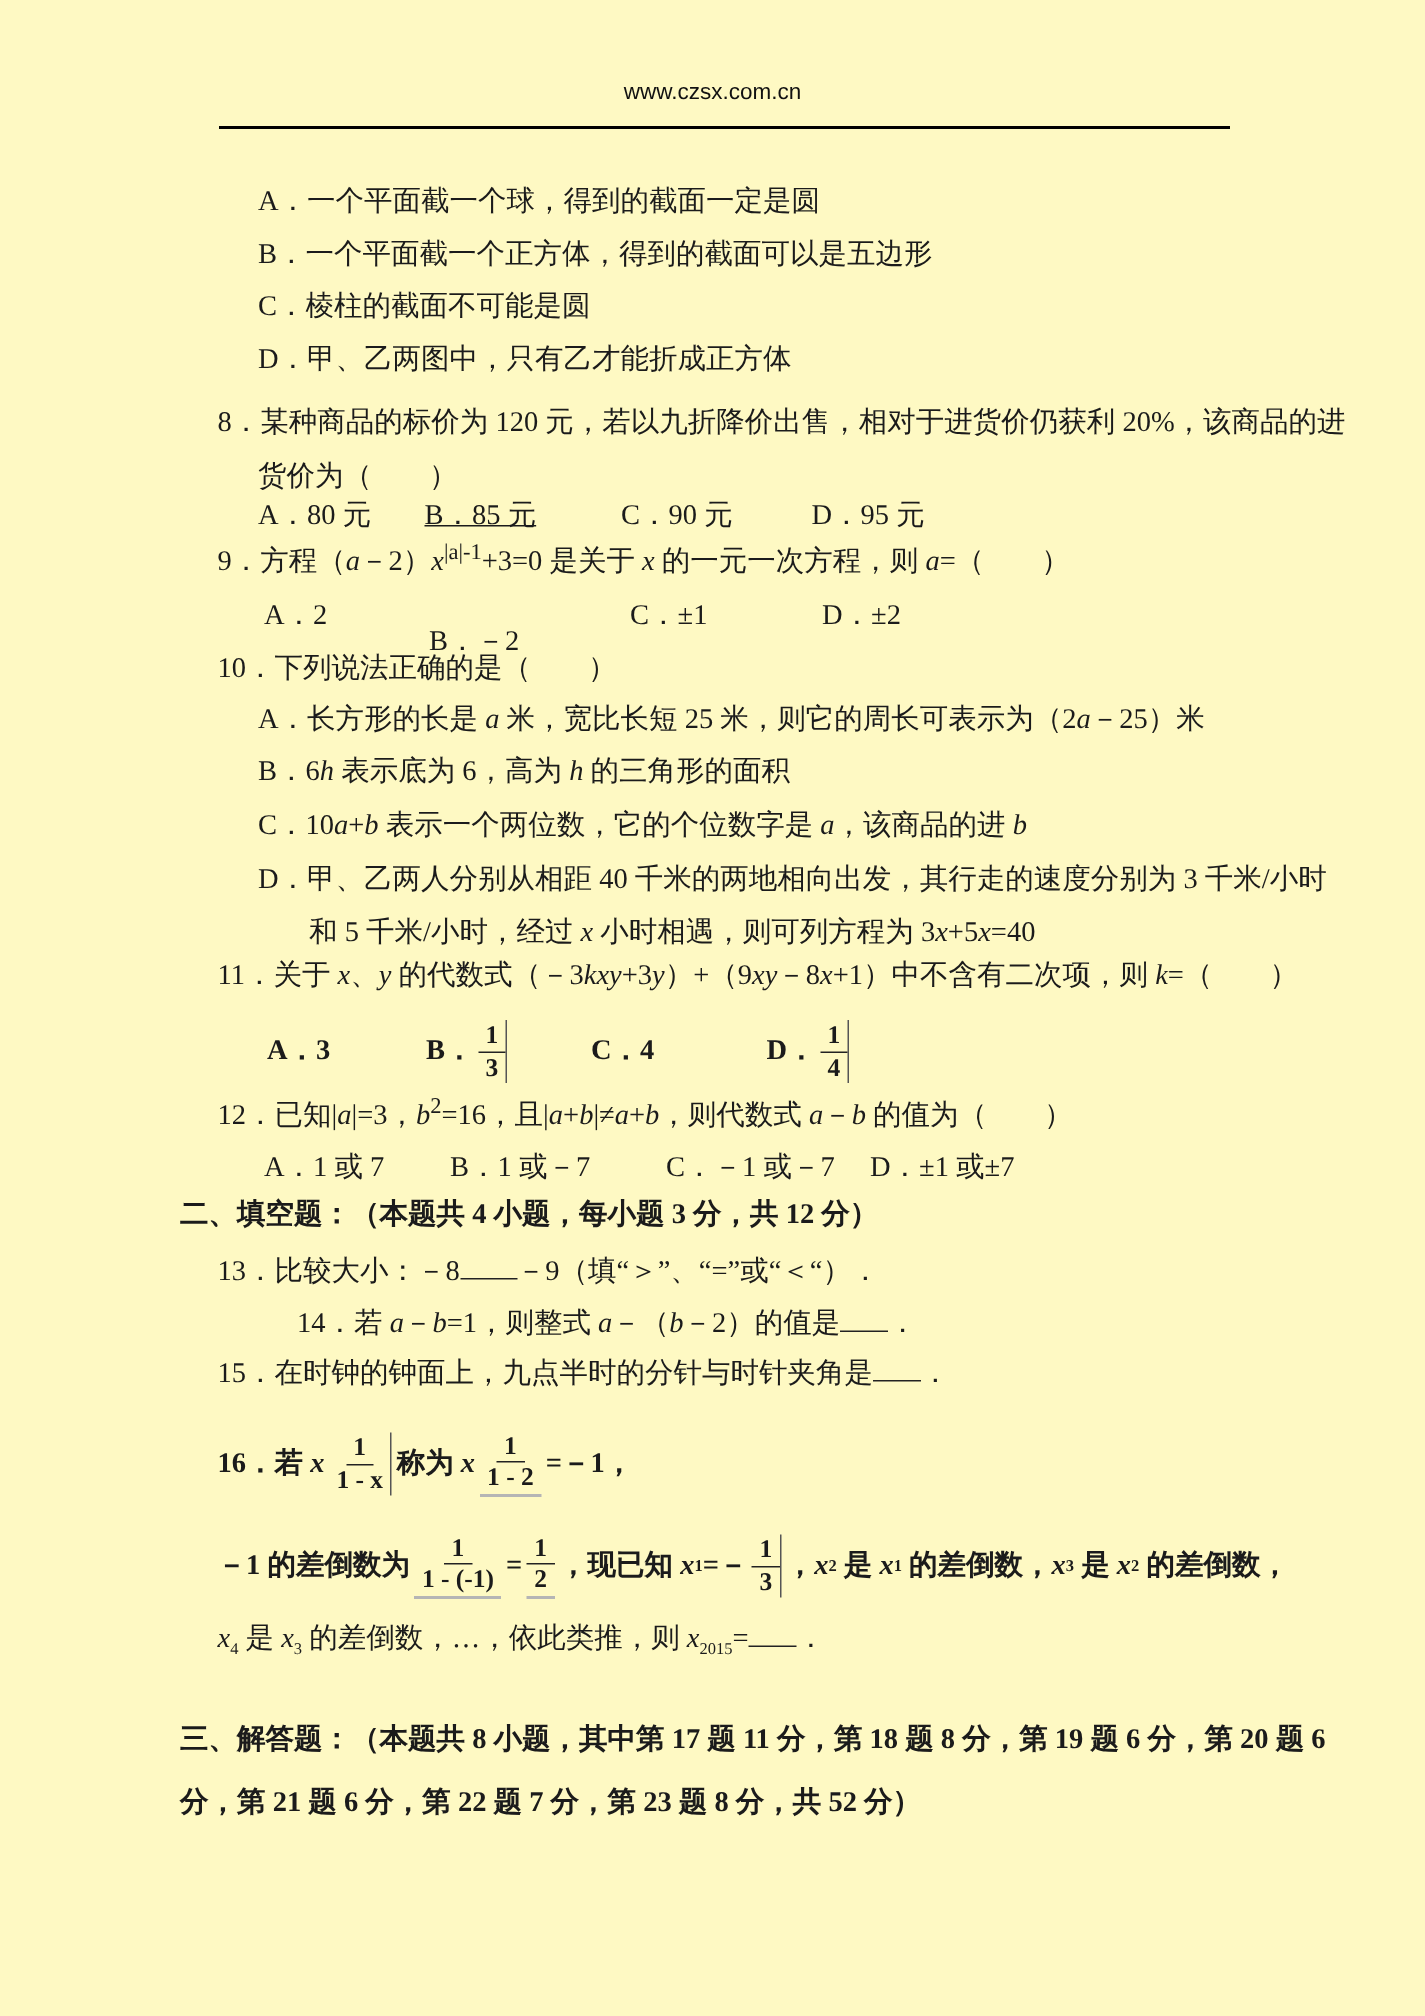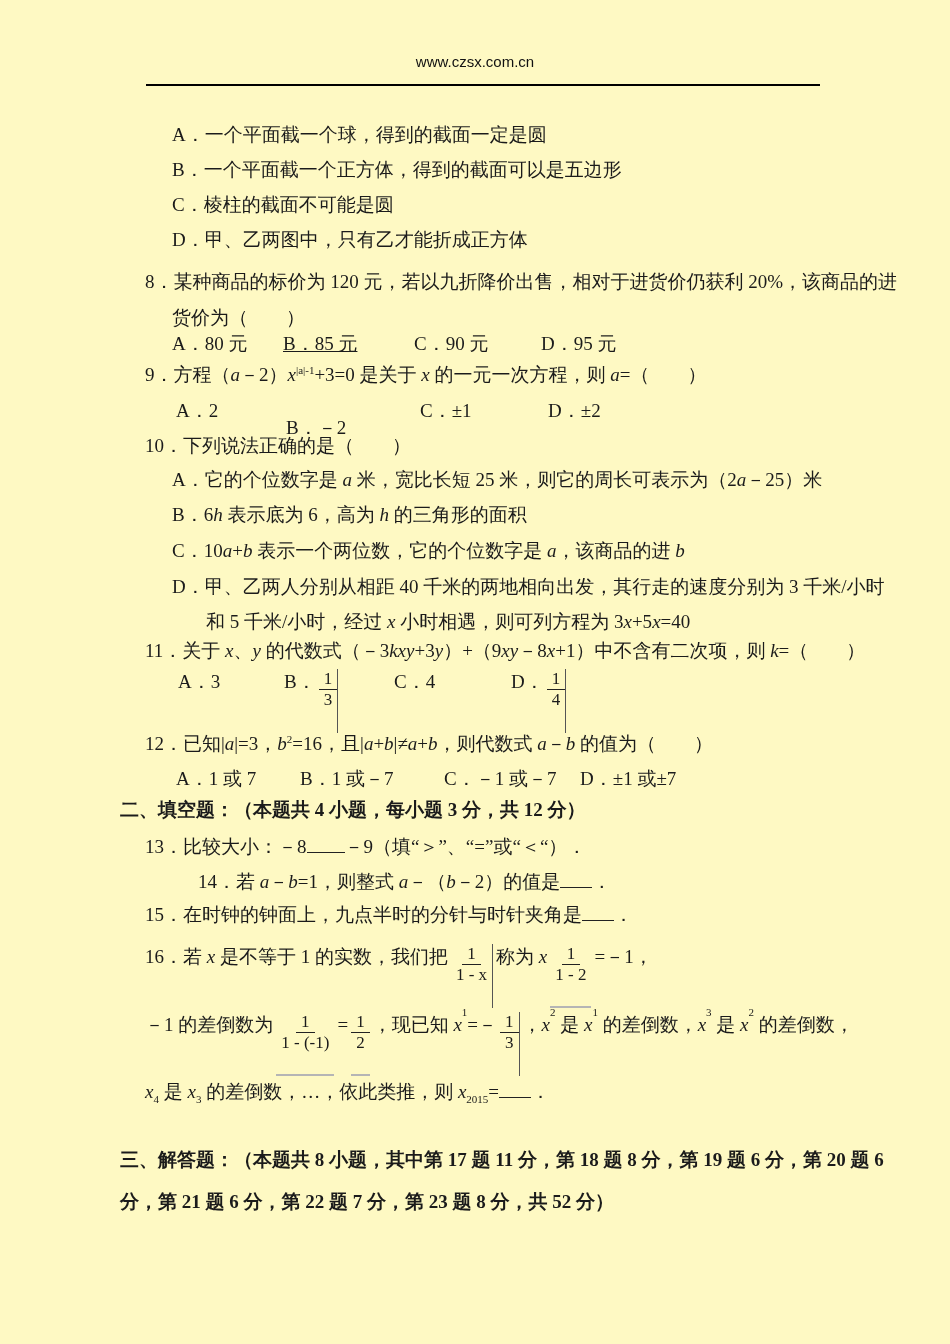--- a/index.html
+++ b/index.html
@@ -22,23 +22,23 @@
   .header-rule{
     position:absolute;top:84px;left:146px;width:674px;height:2px;
     background:#000;
   }
   .line{
     position:absolute;
     white-space:pre;
     line-height:28px;
   }
   .line.bold{font-weight:bold;}
-  .line.vcenter{display:flex;height:64px;line-height:26px;}
+  .line.vcenter{display:flex;align-items:center;height:64px;line-height:26px;font-weight:bold;}
   i.v{font-style:italic;font-family:"Liberation Serif","DejaVu Serif",serif;}
-  sup{font-size:11px;vertical-align:super;line-height:0;}
+  sup{font-size:15px;vertical-align:super;line-height:0;}
   sub{font-size:11px;vertical-align:sub;line-height:0;}
   .frac{
     display:inline-flex;flex-direction:column;align-items:center;
     text-align:center;font-size:17px;line-height:1.2;
     margin:0 3px;vertical-align:middle;
   }
   .frac .num{padding:0 5px;border-bottom:1.6px solid #222;}
   .frac .den{padding:0 5px;}
   .frac.bar-right{border-right:1.7px solid #555;}
   .frac.bar-under{border-bottom:2px solid #b5b5b5;padding-bottom:1px;}
@@ -65,38 +65,38 @@
       <div class="line" style="top: 330px; left: 172px;"><span>A．80 元</span></div>
       <div class="line" style="top: 330px; left: 283px; text-decoration: underline;"><span>B．85 元</span></div>
       <div class="line" style="top: 330px; left: 414px;"><span>C．90 元</span></div>
       <div class="line" style="top: 330px; left: 541px;"><span>D．95 元</span></div>
       <div class="line" style="top: 361px; left: 145px;"><span>9．方程（</span><i class="v">a</i><span>－2）</span><i class="v">x</i><sup>|a|-1</sup><span>+3=0 是关于 </span><i class="v">x</i><span> 的一元一次方程，则 </span><i class="v">a</i><span>=（　　）</span></div>
       <div class="line" style="top: 397px; left: 176px;"><span>A．2</span></div>
       <div class="line" style="top: 397px; left: 286px; margin-top: 17px;"><span>B．－2</span></div>
       <div class="line" style="top: 397px; left: 420px;"><span>C．±1</span></div>
       <div class="line" style="top: 397px; left: 548px;"><span>D．±2</span></div>
       <div class="line" style="top: 432px; left: 145px;"><span>10．下列说法正确的是（　　）</span></div>
-      <div class="line" style="top: 466px; left: 172px;"><span>A．它的个位数字是 </span><i class="v">a</i><span> 米，宽比长短 25 米，则它的周长可表示为（2</span><i class="v">a</i><span>－25）米</span></div>
+      <div class="line" style="top: 466px; left: 172px;"><span>A．长方形的长是 </span><i class="v">a</i><span> 米，宽比长短 25 米，则它的周长可表示为（2</span><i class="v">a</i><span>－25）米</span></div>
       <div class="line" style="top: 501px; left: 172px;"><span>B．6</span><i class="v">h</i><span> 表示底为 6，高为 </span><i class="v">h</i><span> 的三角形的面积</span></div>
       <div class="line" style="top: 537px; left: 172px;"><span>C．10</span><i class="v">a</i><span>+</span><i class="v">b</i><span> 表示一个两位数，它的个位数字是 </span><i class="v">a</i><span>，该商品的进 </span><i class="v">b</i></div>
       <div class="line" style="top: 573px; left: 172px;"><span>D．甲、乙两人分别从相距 40 千米的两地相向出发，其行走的速度分别为 3 千米/小时</span></div>
       <div class="line" style="top: 608px; left: 206px;"><span>和 5 千米/小时，经过 </span><i class="v">x</i><span> 小时相遇，则可列方程为 3</span><i class="v">x</i><span>+5</span><i class="v">x</i><span>=40</span></div>
       <div class="line" style="top: 637px; left: 145px;"><span>11．关于 </span><i class="v">x</i><span>、</span><i class="v">y</i><span> 的代数式（－3</span><i class="v">k</i><i class="v">x</i><i class="v">y</i><span>+3</span><i class="v">y</i><span>）+（9</span><i class="v">x</i><i class="v">y</i><span>－8</span><i class="v">x</i><span>+1）中不含有二次项，则 </span><i class="v">k</i><span>=（　　）</span></div>
       <div class="line vcenter" style="top: 669px; left: 178px;"><span>A．3</span></div>
       <div class="line vcenter" style="top: 669px; left: 284px;"><span>B．</span><span class="frac bar-right"><span class="num">1</span><span class="den">3</span></span></div>
       <div class="line vcenter" style="top: 669px; left: 394px;"><span>C．4</span></div>
       <div class="line vcenter" style="top: 669px; left: 511px;"><span>D．</span><span class="frac bar-right"><span class="num">1</span><span class="den">4</span></span></div>
       <div class="line" style="top: 730px; left: 145px;"><span>12．已知|</span><i class="v">a</i><span>|=3，</span><i class="v">b</i><sup>2</sup><span>=16，且|</span><i class="v">a</i><span>+</span><i class="v">b</i><span>|≠</span><i class="v">a</i><span>+</span><i class="v">b</i><span>，则代数式 </span><i class="v">a</i><span>－</span><i class="v">b</i><span> 的值为（　　）</span></div>
       <div class="line" style="top: 765px; left: 176px;"><span>A．1 或 7</span></div>
       <div class="line" style="top: 765px; left: 300px;"><span>B．1 或－7</span></div>
       <div class="line" style="top: 765px; left: 444px;"><span>C．－1 或－7</span></div>
       <div class="line" style="top: 765px; left: 580px;"><span>D．±1 或±7</span></div>
       <div class="line bold" style="top: 796px; left: 120px;"><span>二、填空题：（本题共 4 小题，每小题 3 分，共 12 分）</span></div>
       <div class="line" style="top: 833px; left: 145px;"><span>13．比较大小：－8</span><span class="blank" style="width: 38px;"></span><span>－9（填“＞”、“=”或“＜“）．</span></div>
       <div class="line" style="top: 868px; left: 162px; margin-left: 36px;"><span>14．若 </span><i class="v">a</i><span>－</span><i class="v">b</i><span>=1，则整式 </span><i class="v">a</i><span>－（</span><i class="v">b</i><span>－2）的值是</span><span class="blank" style="width: 32px;"></span><span>．</span></div>
       <div class="line" style="top: 901px; left: 145px;"><span>15．在时钟的钟面上，九点半时的分针与时针夹角是</span><span class="blank" style="width: 32px;"></span><span>．</span></div>
-      <div class="line vcenter" style="top: 944px; left: 145px;"><span>16．若 </span><i class="v">x</i><span> 是不等于 1 的实数，我们把</span><span class="frac bar-right"><span class="num">1</span><span class="den">1 - x</span></span><span>称为 </span><i class="v">x</i><span class="frac bar-under"><span class="num">1</span><span class="den">1 - 2</span></span><span>=－1，</span></div>
+      <div class="line vcenter" style="top: 944px; left: 145px;"><span>16．若 </span><i class="v">x</i><span class="frac bar-right"><span class="num">1</span><span class="den">1 - x</span></span><span>称为 </span><i class="v">x</i><span class="frac bar-under"><span class="num">1</span><span class="den">1 - 2</span></span><span>=－1，</span></div>
       <div class="line vcenter" style="top: 1012px; left: 145px;"><span>－1 的差倒数为</span><span class="frac bar-under"><span class="num">1</span><span class="den">1 - (-1)</span></span><span>=</span><span class="frac bar-under"><span class="num">1</span><span class="den">2</span></span><span>，现已知 </span><i class="v">x</i><sub>1</sub><span>=－</span><span class="frac bar-right"><span class="num">1</span><span class="den">3</span></span><span>，</span><i class="v">x</i><sub>2</sub><span> 是 </span><i class="v">x</i><sub>1</sub><span> 的差倒数，</span><i class="v">x</i><sub>3</sub><span> 是 </span><i class="v">x</i><sub>2</sub><span> 的差倒数，</span></div>
       <div class="line" style="top: 1078px; left: 145px;"><i class="v">x</i><sub>4</sub><span> 是 </span><i class="v">x</i><sub>3</sub><span> 的差倒数，…，依此类推，则 </span><i class="v">x</i><sub>2015</sub><span>=</span><span class="blank" style="width: 32px;"></span><span>．</span></div>
       <div class="line bold" style="top: 1146px; left: 120px;"><span>三、解答题：（本题共 8 小题，其中第 17 题 11 分，第 18 题 8 分，第 19 题 6 分，第 20 题 6</span></div>
       <div class="line bold" style="top: 1188px; left: 120px;"><span>分，第 21 题 6 分，第 22 题 7 分，第 23 题 8 分，共 52 分）</span></div>
     </main>
 </div>
 
 </body></html>

